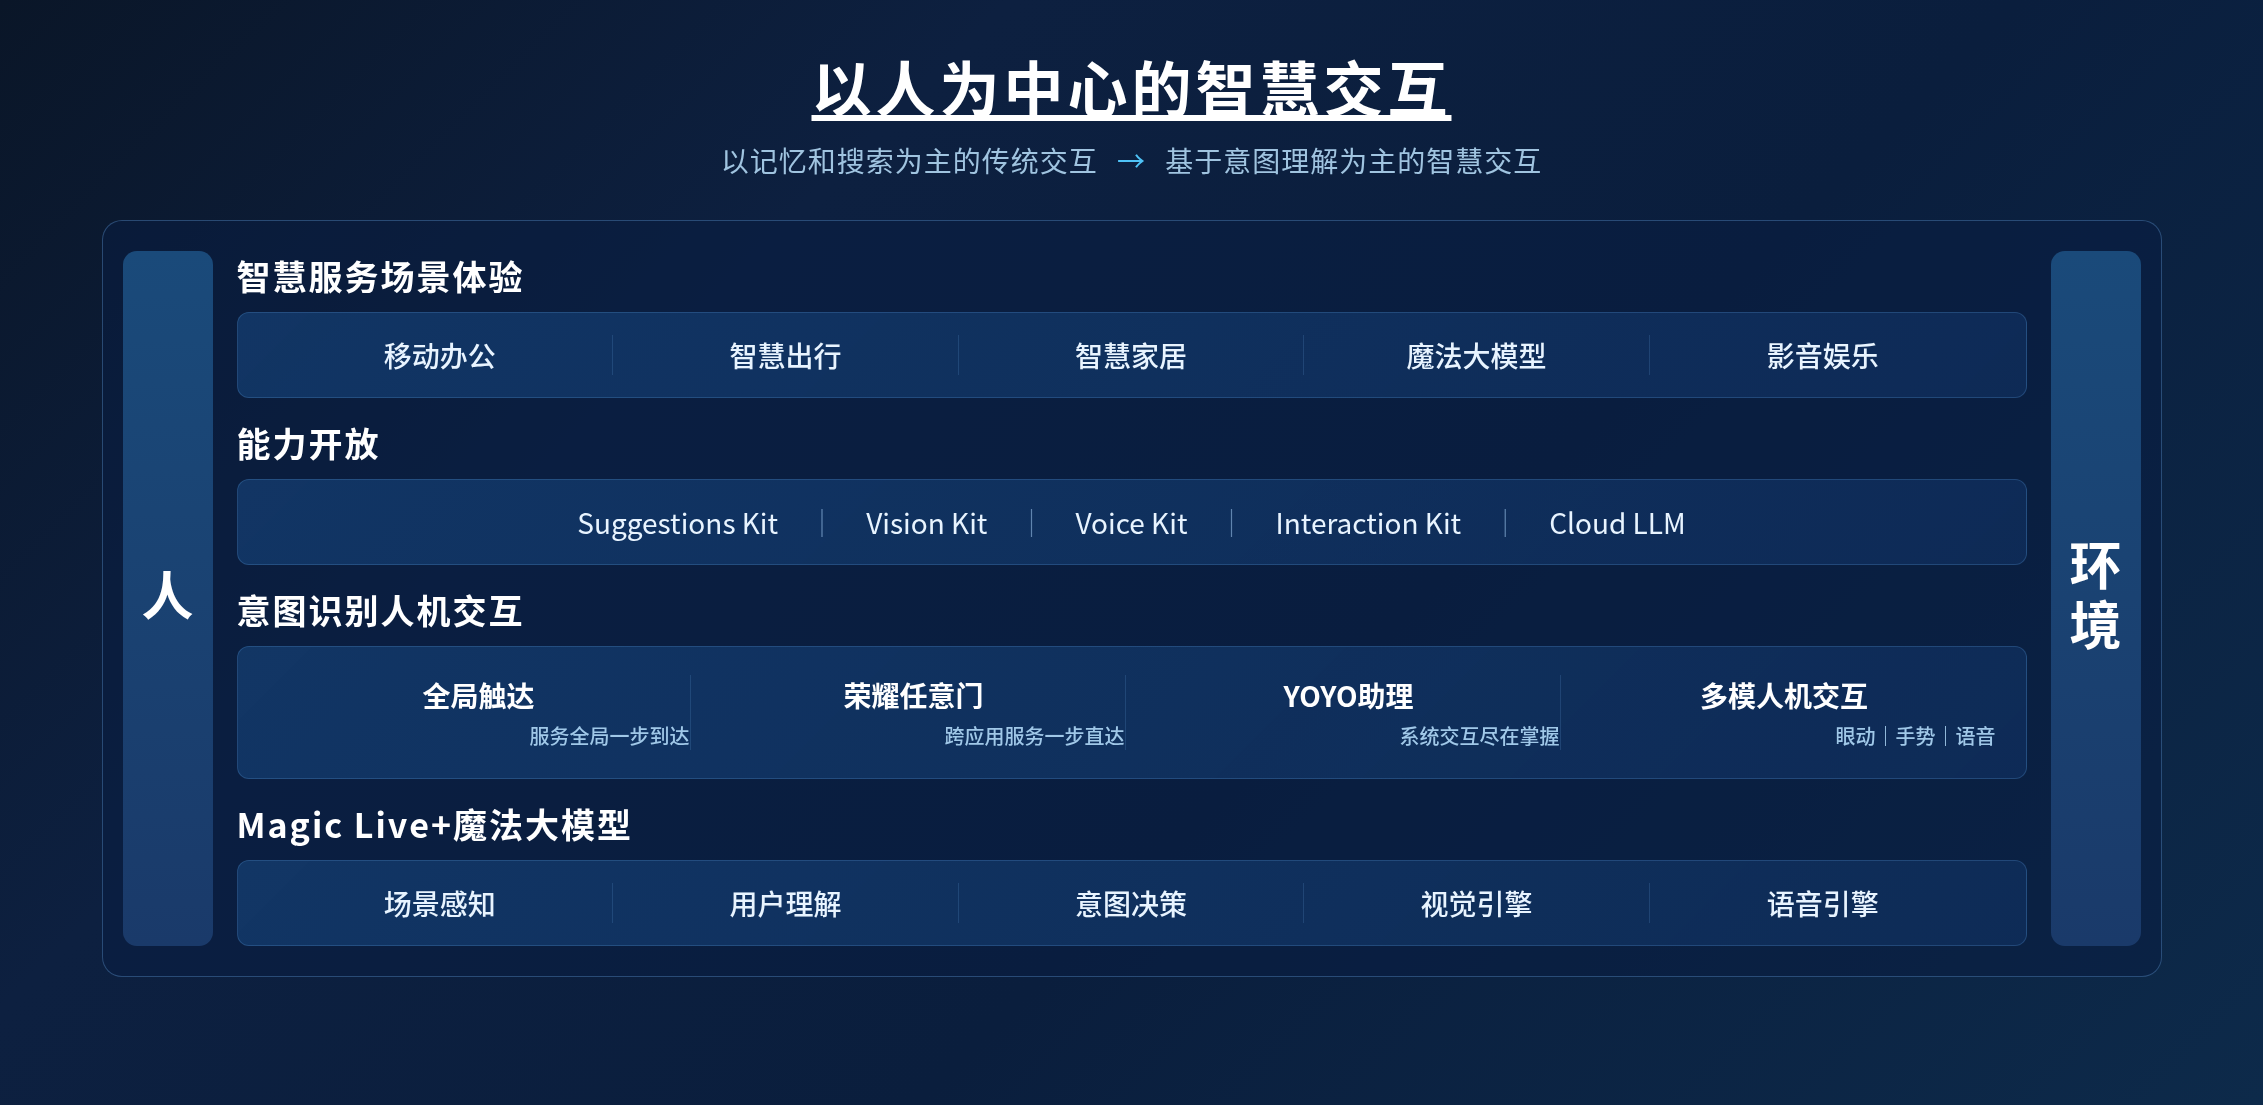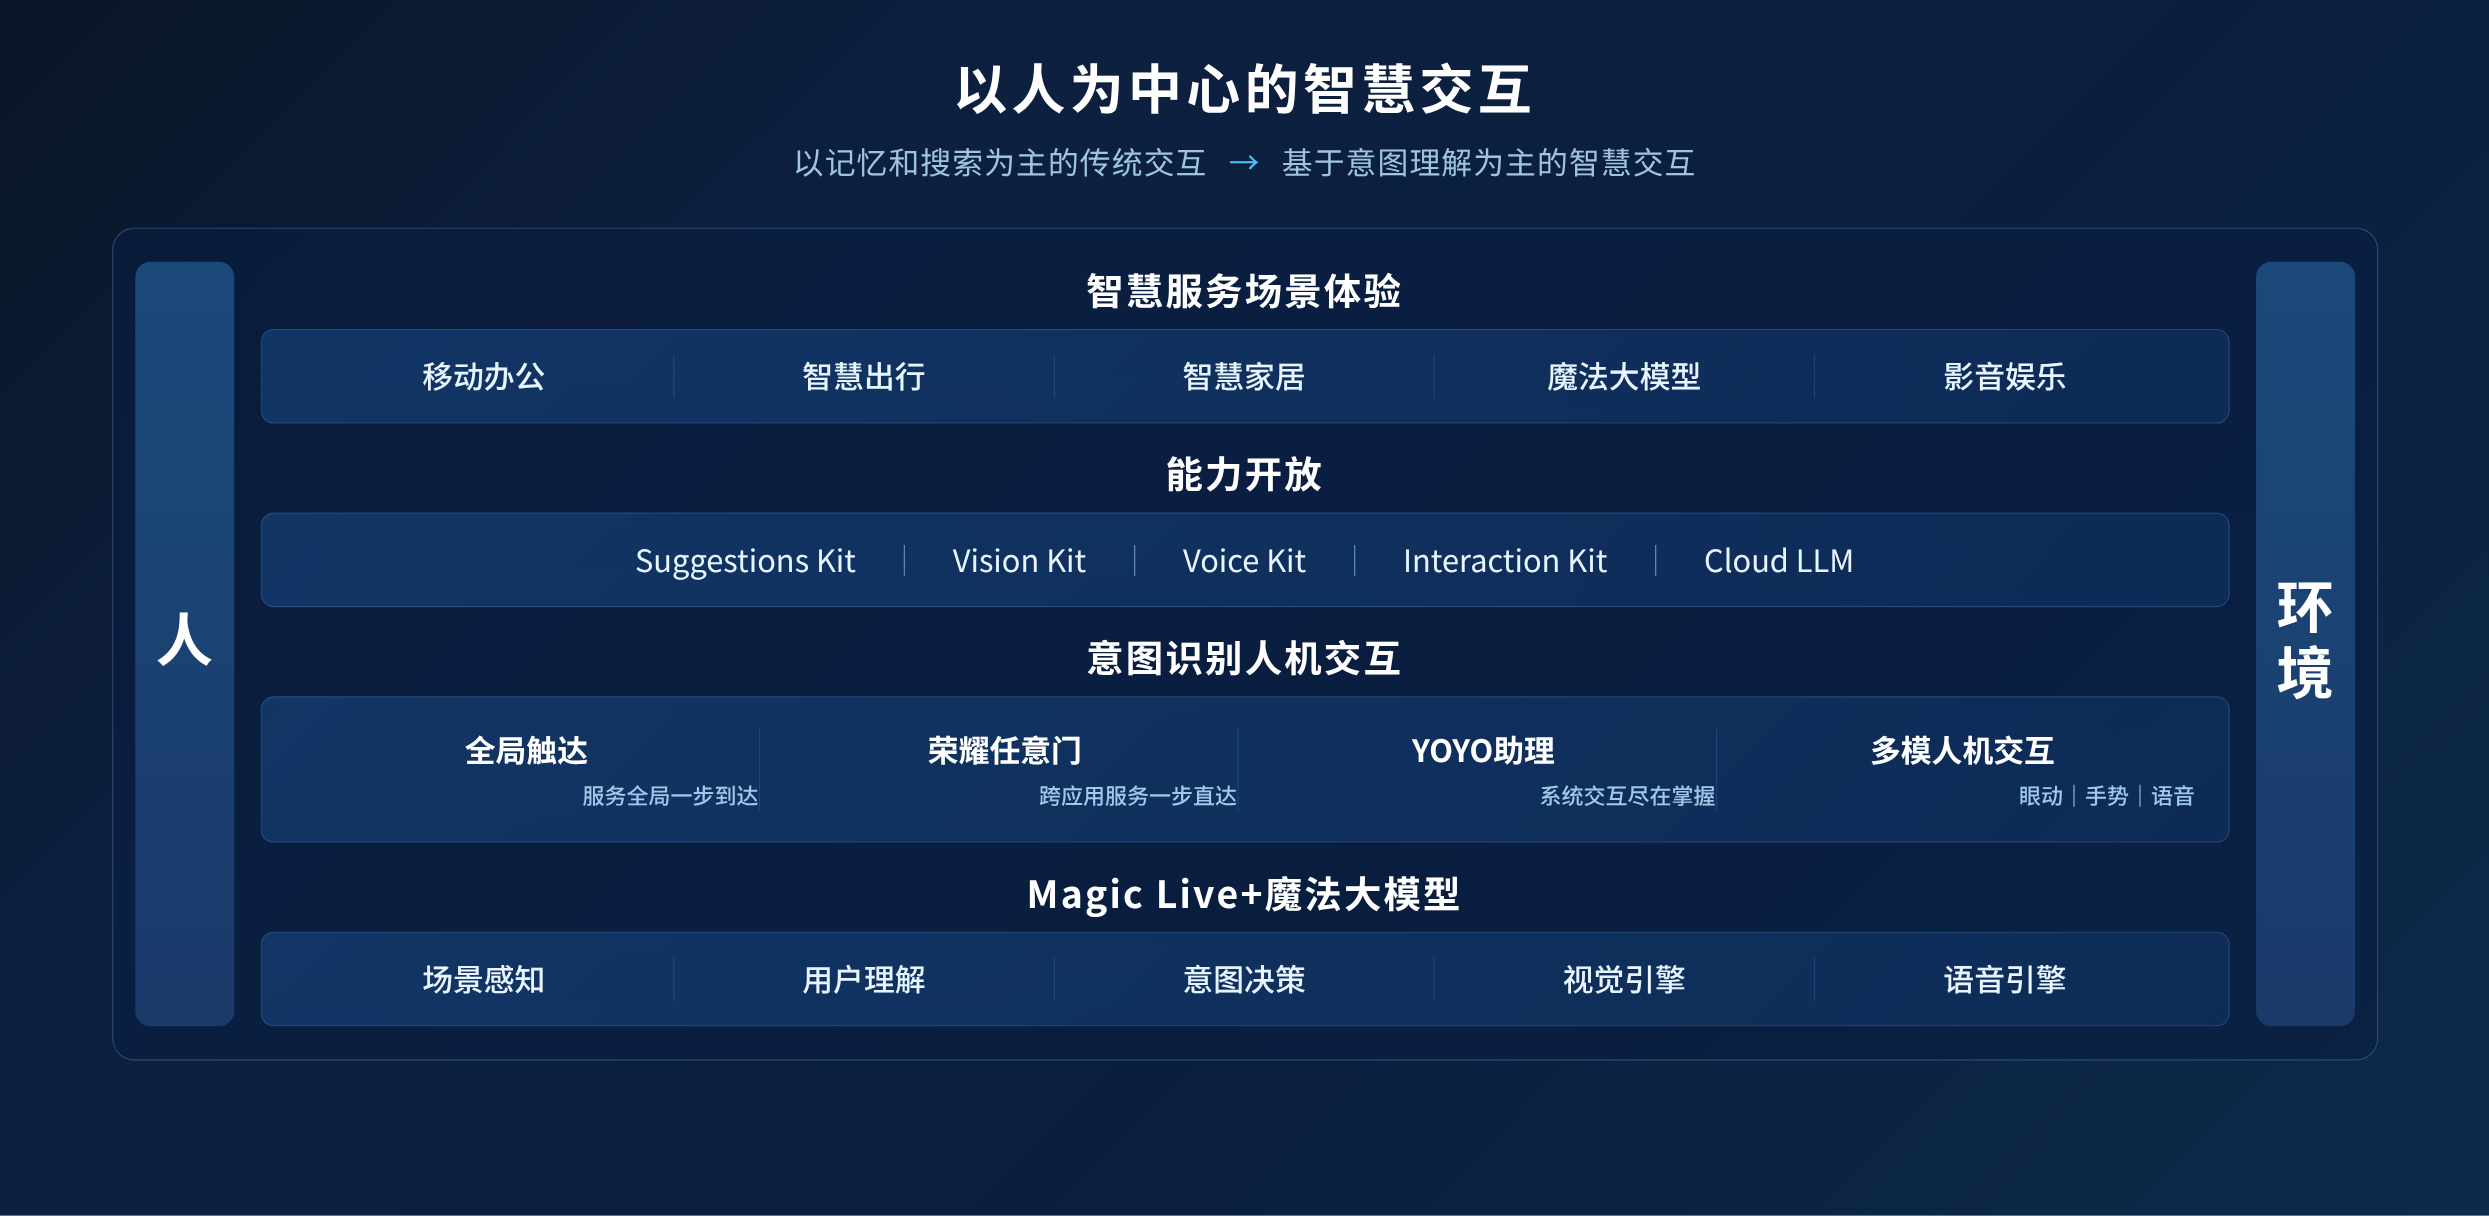--- a/index.html
+++ b/index.html
@@ -16,26 +16,27 @@
       align-items: center;
       padding-top: 50px;
     }
 
     .header-section {
       text-align: center;
       margin-bottom: 40px;
     }
 
     .main-title {
-      font-size: 49px;
+      font-size: 60px;
       font-weight: 700;
       color: #ffffff;
       letter-spacing: 4px;
       line-height: 1.2;
       margin-bottom: 18px;
+      text-decoration: underline;
     }
 
     .subtitle {
       font-size: 28px;
       color: #a0c4e0;
       letter-spacing: 1px;
     }
 
     .subtitle .arrow {
       color: #4fc3f7;
@@ -81,21 +82,20 @@
     .section-block {
       display: flex;
       flex-direction: column;
       gap: 12px;
     }
 
     .section-title {
       font-size: 34px;
       font-weight: 600;
       color: #ffffff;
-      text-align: center;
       letter-spacing: 2px;
     }
 
     .row-card {
       background: linear-gradient(135deg, rgba(20, 60, 110, 0.8) 0%, rgba(15, 45, 90, 0.85) 100%);
       border: 1px solid rgba(80, 140, 200, 0.3);
       border-radius: 12px;
       display: flex;
       align-items: center;
       justify-content: space-around;

